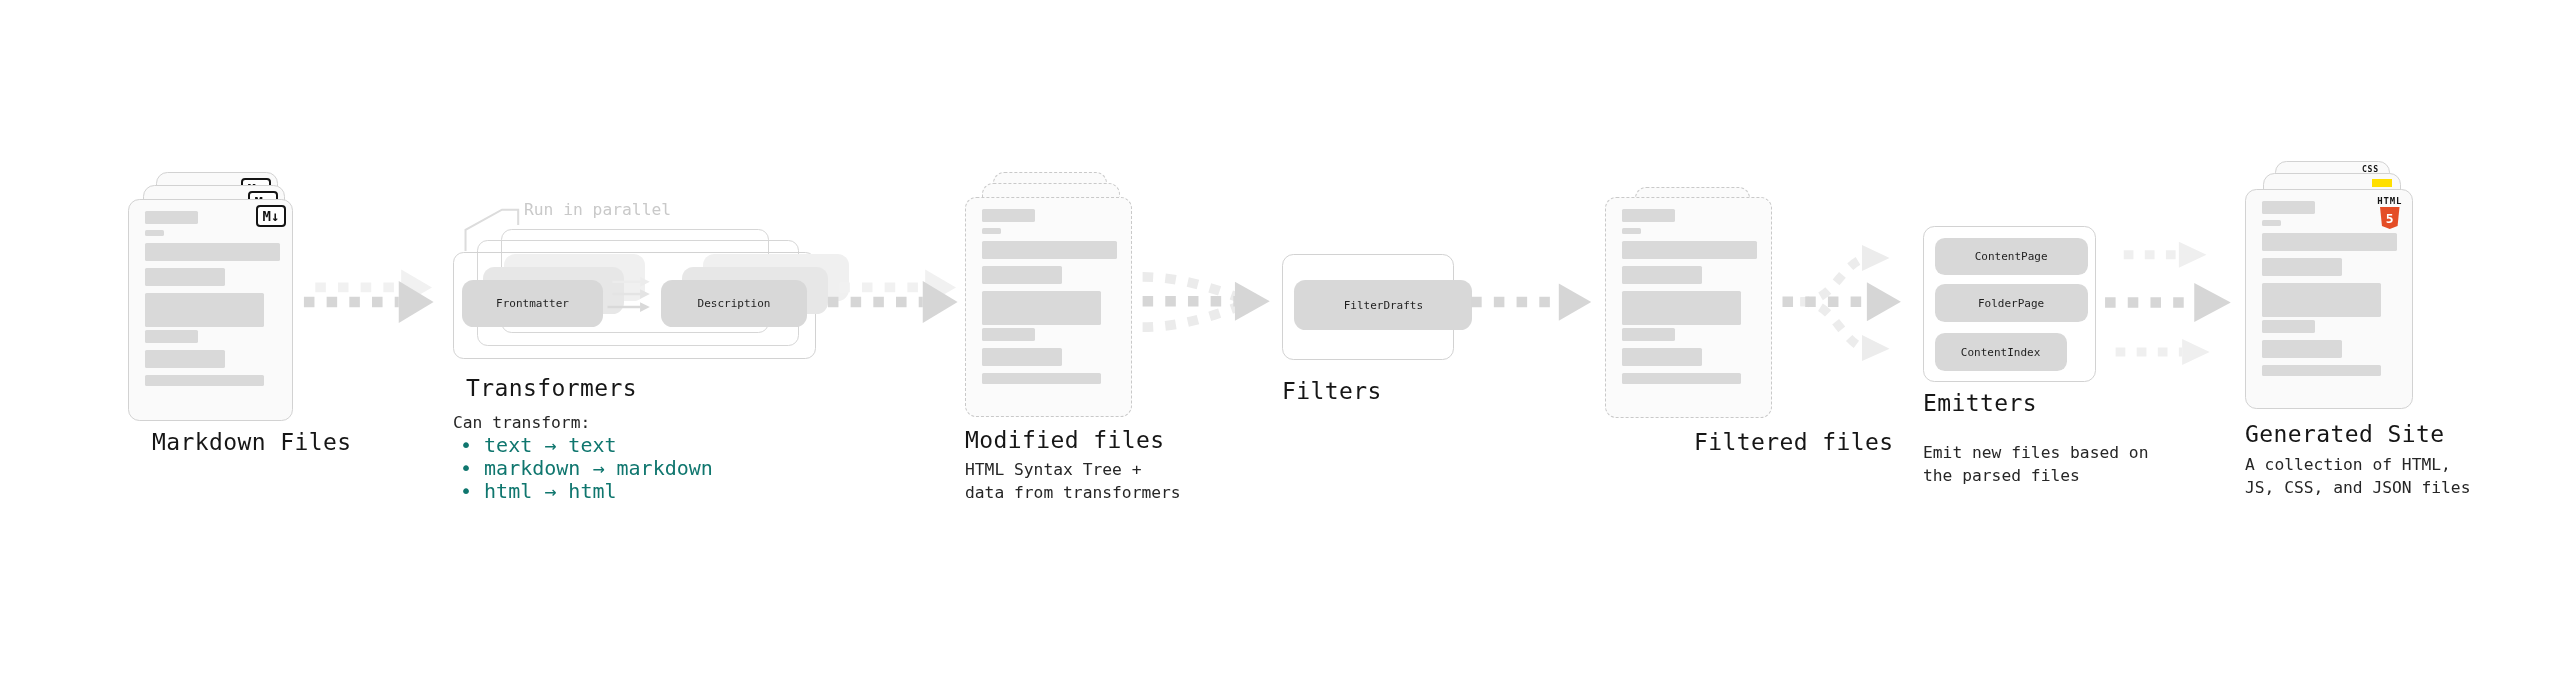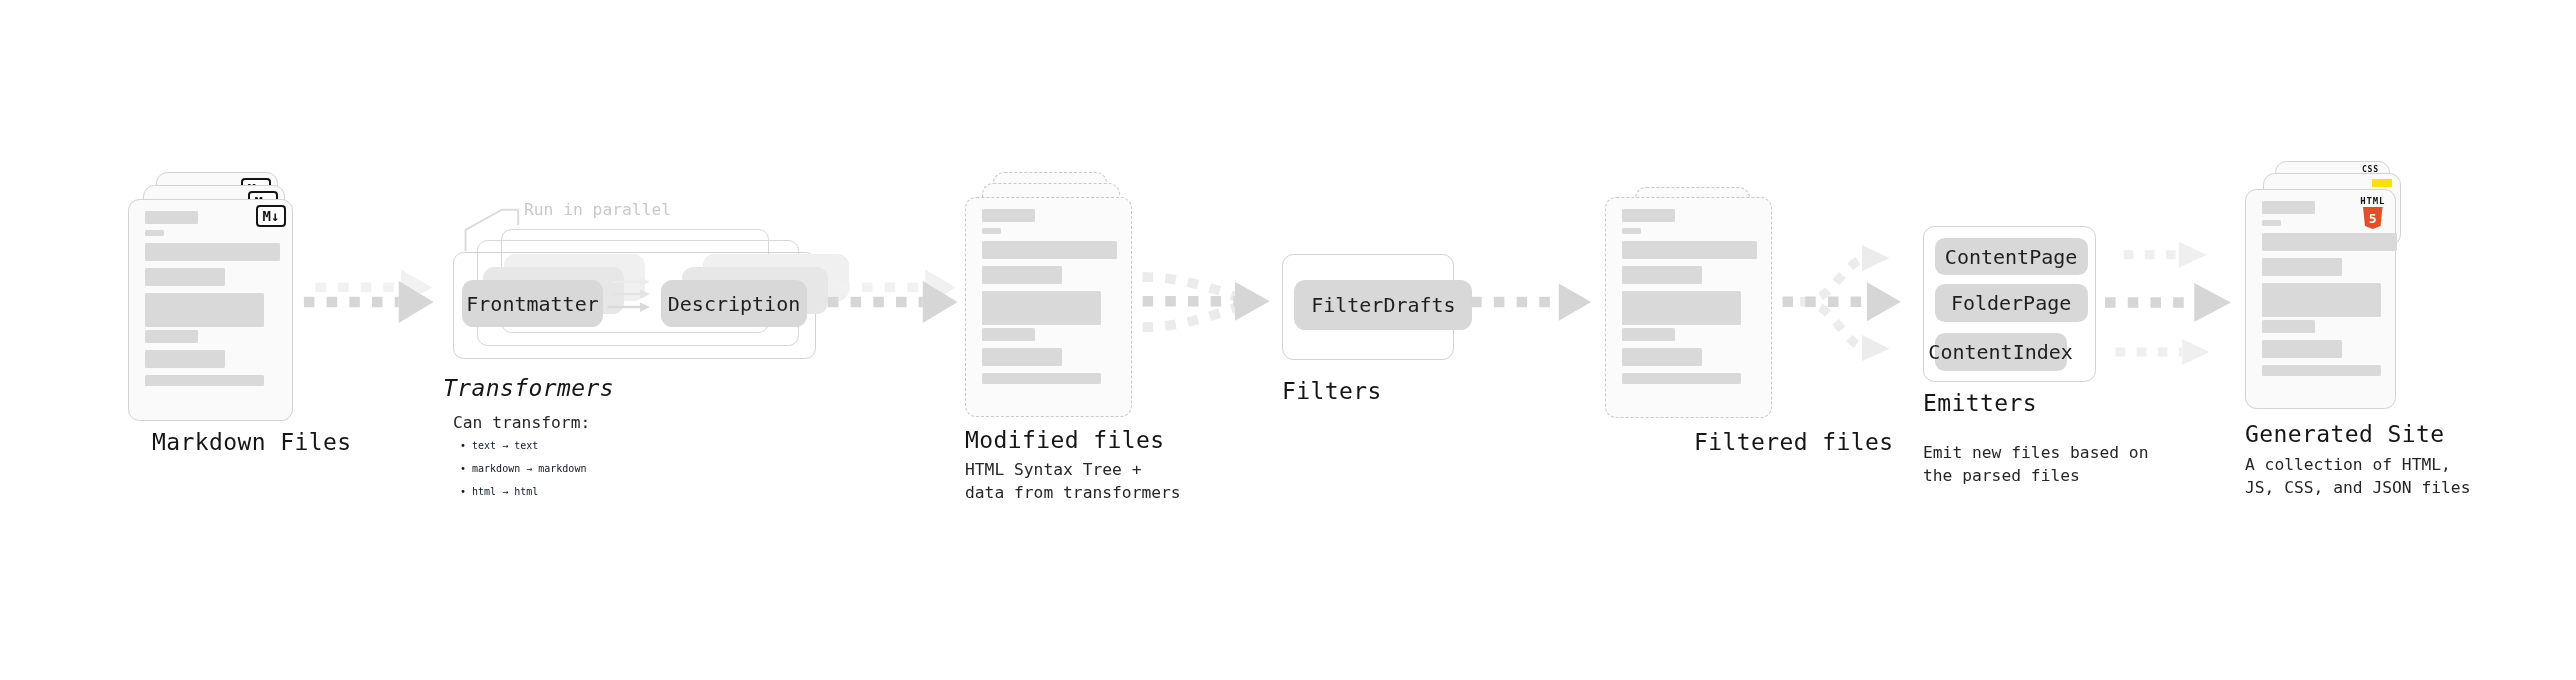--- a/index.html
+++ b/index.html
@@ -55,21 +55,21 @@
     clip-path:polygon(0 0, 100% 0, 90% 86%, 50% 100%, 10% 86%);
     display:flex; align-items:center; justify-content:center;
     font-size:13px; font-weight:bold;
   }
 
   
   .pill {
     position:absolute;
     background:#d8d8d8; border-radius:11.4px;
     display:flex; align-items:center; justify-content:center;
-    font-size:20px; color:#1f1f1f; white-space:nowrap;
+    font-size:11px; color:#1f1f1f; white-space:nowrap;
   }
   .pill.ghost2 { background:#e7e7e7; color:transparent; }
   .pill.ghost3 { background:#f0f0f0; color:transparent; }
   .frame {
     position:absolute;
     border:1.6px solid #d6d6d6; border-radius:10.6px;
     background:transparent;
   }
   .frame.front { border-color:#d2d2d2; }
   .box {
@@ -81,21 +81,21 @@
   .heading {
     position:absolute;
     font-size:23px; font-weight:500; color:#161616;
     letter-spacing:0.4px; white-space:nowrap;
   }
   .subtitle {
     position:absolute;
     font-size:16.3px; color:#262626;
     line-height:23px; white-space:pre-line;
   }
-  .bullets { position:absolute; font-size:10px; color:#0f172a; line-height:23px; }
+  .bullets { position:absolute; font-size:20px; color:#0f766e; line-height:23px; }
   .bullets div { white-space:pre; }
   .note {
     position:absolute;
     font-size:16.3px; color:#c9c9c9; white-space:nowrap;
   }
 
   .arrow-svg { position:absolute; }
 </style>
 </head>
 <body>
@@ -151,21 +151,21 @@
       <polygon points="48,21 48,33 60,27" fill="#e4e4e4"></polygon>
       <line x1="8" y1="43" x2="48" y2="43" stroke="#d9d9d9" stroke-width="3"></line>
       <polygon points="48,37 48,49 60,43" fill="#d9d9d9"></polygon>
     </svg>
 
     <svg class="arrow-svg" style="left:455px; top:195px;" width="81" height="65" viewBox="0 0 100 80">
       <path d="M 13 69 L 13 43 L 58 18 L 78 18 L 78 37" fill="none" stroke="#dcdcdc" stroke-width="2.5"></path>
     </svg>
     <div class="note" style="left:524px; top:200px;">Run in parallel</div>
   </div>
-  <div class="heading" style="left:443px; top:375px;font-style:italic;">Transformers</div>
+  <div class="heading" style="left:466px; top:375px;">Transformers</div>
   <div class="subtitle" style="left:453px; top:411px;">Can transform:</div>
   <div class="bullets" style="left:460px; top:434px;">
     <div>• text → text</div>
     <div>• markdown → markdown</div>
     <div>• html → html</div>
   </div>
 
   <svg class="arrow-svg" style="left:821px; top:268px;" width="163" height="77" viewBox="0 0 200 95">
     <line x1="22" y1="24" x2="128" y2="24" stroke="#f1f1f1" stroke-width="12" stroke-dasharray="13 15"></line>
     <polygon points="128,2 128,46 166,24" fill="#f1f1f1"></polygon>
@@ -257,21 +257,21 @@
   <div>
     <div class="doc" style="left:2275px; top:161px; width:115px; height:73px;">
       <div class="css-badge">
         <div class="css-word">CSS</div>
         <div class="css-bar"></div>
       </div>
     </div>
     <div class="doc" style="left:2263px; top:173px; width:138px; height:73px;">
       <div class="js-badge"></div>
     </div>
-    <div class="doc" style="left:2245px; top:189px; width:151px; height:220px;">
+    <div class="doc" style="left:2245px; top:189px; width:168px; height:220px;">
       <div class="html5-badge">
         <div class="html5-word">HTML</div>
         <div class="html5-shield">
             <span>5</span>
           </div>
       </div>
       <div>
         <div class="bar b1"></div>
         <div class="bar b2"></div>
         <div class="bar b3"></div>

